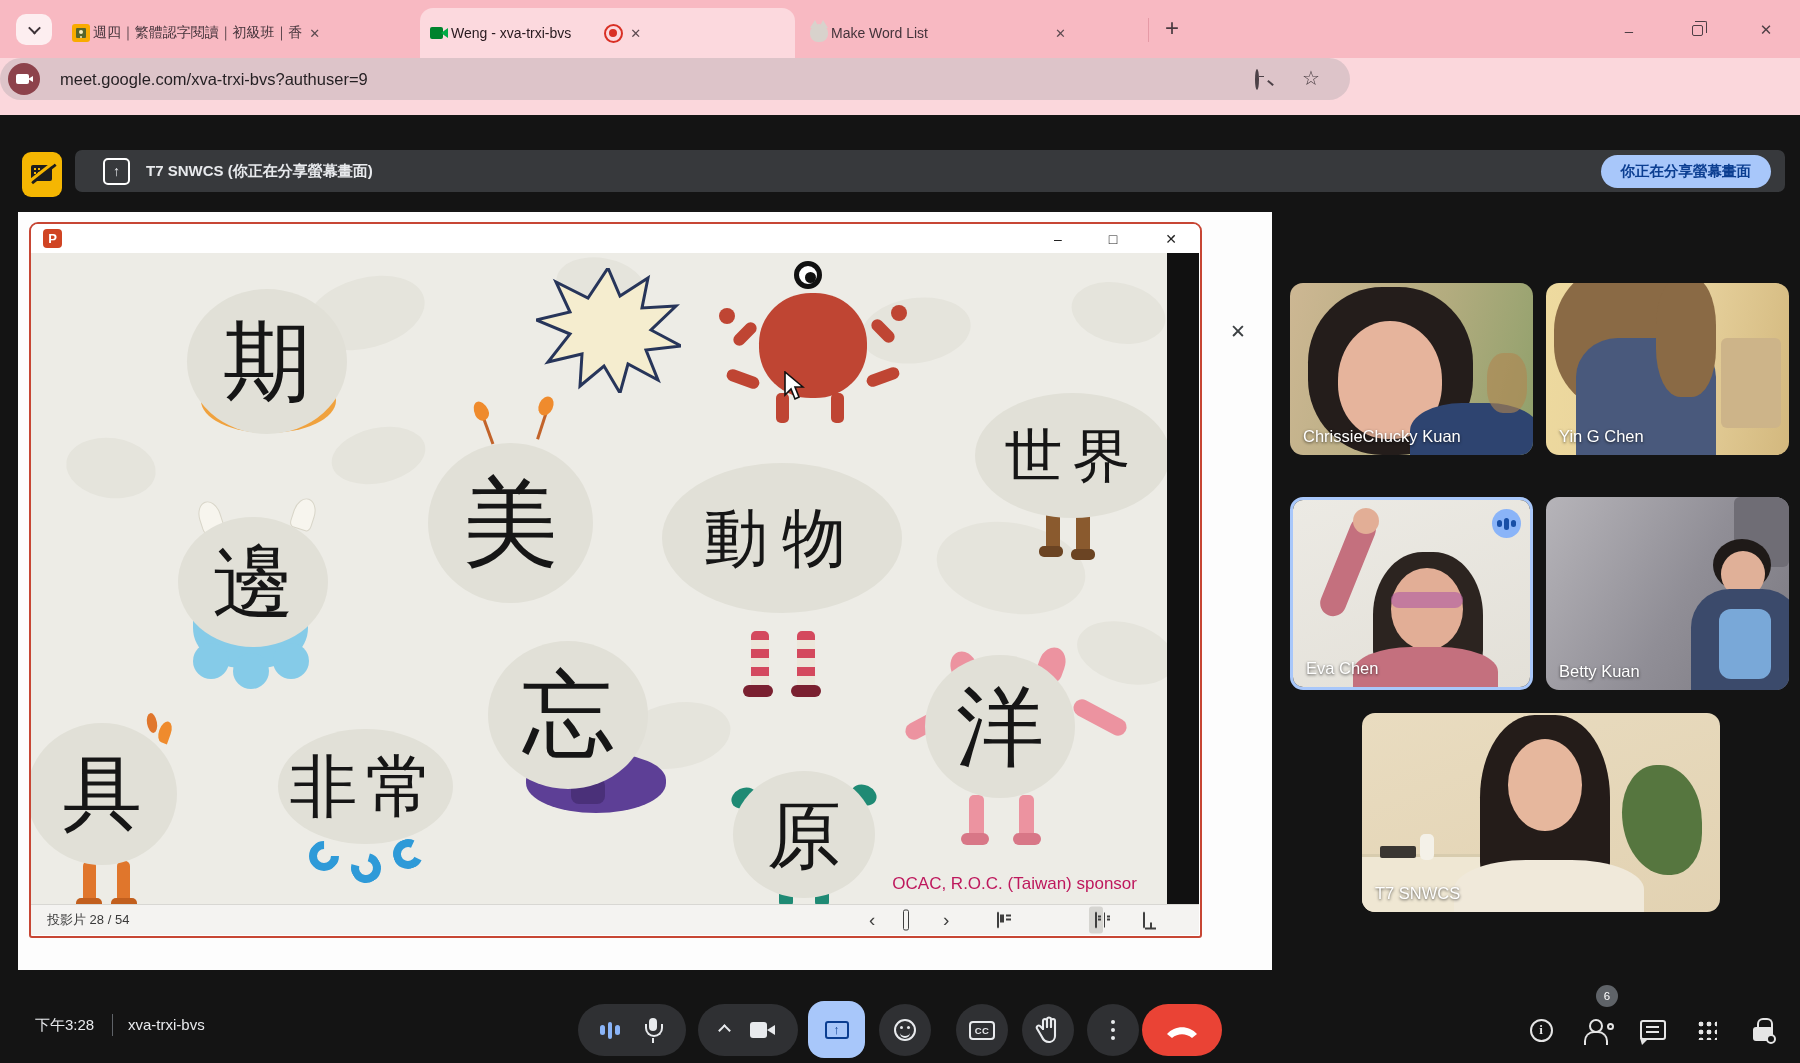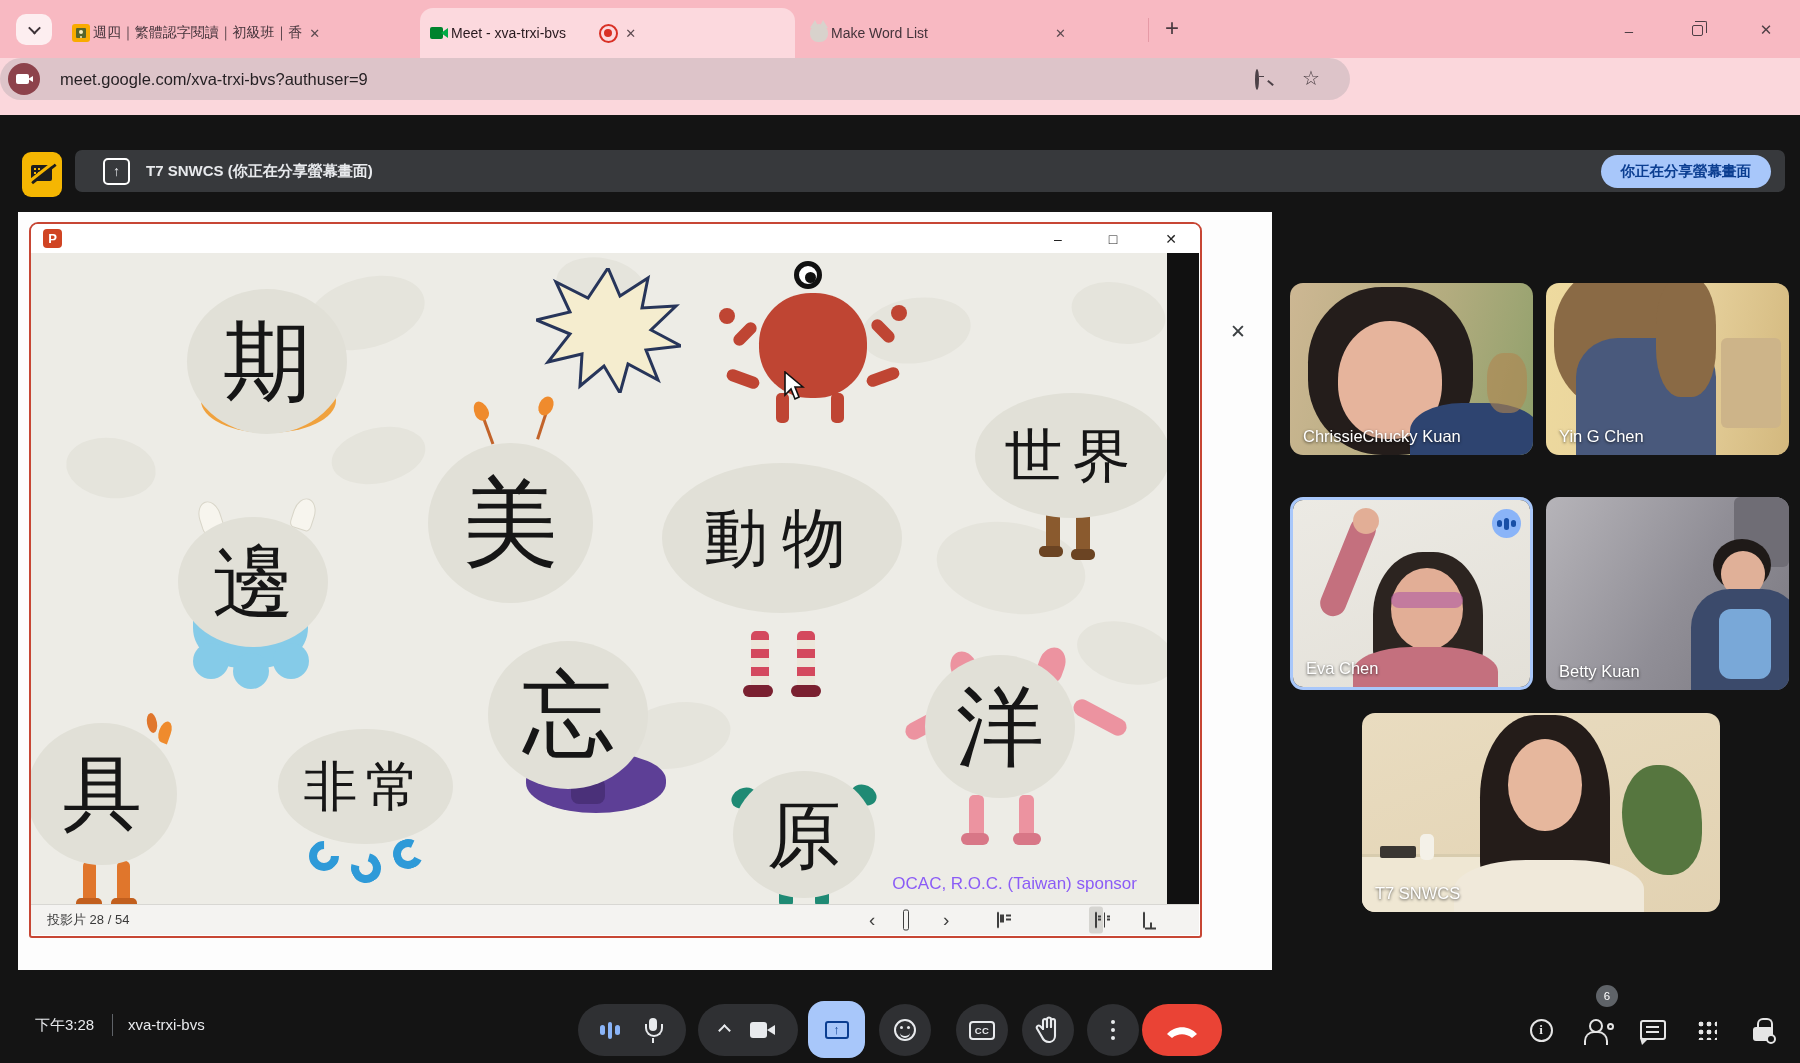--- a/index.html
+++ b/index.html
@@ -86,21 +86,21 @@
     color:#fff; font-size:13px; font-weight:bold; display:flex; align-items:center; justify-content:center; }
   .ppt-title { margin-left:10px; font-size:13.5px; color:#242424; }
   .ppt-ctl { position:absolute; top:0; width:44px; height:29px; display:flex; align-items:center; justify-content:center;
     color:#222; font-size:14px; }
 
   .slide { left:0px; top:29px; width:1136px; height:651px; background:#edece6; overflow:hidden; }
   .slide-dark-strip { left:1136px; top:29px; width:32px; height:651px; background:#111; }
   .blob { position:absolute; background:#e5e4dc; border-radius:50%; }
   .wblob { position:absolute; background:#e1e0d7; border-radius:50%; display:flex; align-items:center; justify-content:center; }
   .wchar { font-family:"DejaVu Serif", serif; color:#161616; line-height:1; text-align:center; white-space:nowrap; }
-  .sponsor { position:absolute; right:30px; bottom:10px; font-size:17px; color:#8b5cf6; }
+  .sponsor { position:absolute; right:30px; bottom:10px; font-size:17px; color:#be185d; }
 
   
   .mp { position:absolute; }
   .crescent { background:#f0a23e; border-radius:50%; }
   .leg { position:absolute; border-radius:5px; }
   .starburst-svg { position:absolute; }
   .eye { position:absolute; background:#fff; border:5px solid #111; border-radius:50%; }
   .pupil { position:absolute; background:#111; border-radius:50%; }
   .cursor-svg { position:absolute; }
 
@@ -206,21 +206,21 @@
     </div>
 
     <div class="abs tab" style="left:62px; width:345px;">
       <span class="favicon fav-classroom"></span>
       <span class="tab-title">週四｜繁體認字閱讀｜初級班｜香</span>
       <span class="tab-close">✕</span>
     </div>
 
     <div class="abs tab active" style="left:420px; width:375px;">
       <span class="favicon fav-meet"></span>
-      <span class="tab-title" style="max-width:215px;">Meet - xva-trxi-bvs</span>
+      <span class="tab-title" style="max-width:215px;">Weng - xva-trxi-bvs</span>
       <span class="rec-dot" style="margin-left:30px;"></span>
       <span class="tab-close">✕</span>
     </div>
 
     <div class="abs tab" style="left:800px; width:340px;">
       <span class="favicon fav-cat"></span>
       <span class="tab-title">Make Word List</span>
       <span class="tab-close" style="margin-left:120px;">✕</span>
     </div>
 
@@ -366,21 +366,21 @@
           <div class="wblob" style="left:457px; top:388px; width:160px; height:148px;">
             <span class="wchar" style="font-size:92px;">忘</span>
           </div>
 
           <div>
             <div class="mp" style="left:278px; top:588px; width:30px; height:30px; border:8px solid #2e9ad8; border-radius:50%; border-top-color:transparent; transform:rotate(45deg);"></div>
             <div class="mp" style="left:320px; top:600px; width:30px; height:30px; border:8px solid #2e9ad8; border-radius:50%; border-top-color:transparent; transform:rotate(-30deg);"></div>
             <div class="mp" style="left:362px; top:586px; width:30px; height:30px; border:8px solid #2e9ad8; border-radius:50%; border-top-color:transparent; transform:rotate(70deg);"></div>
           </div>
           <div class="wblob" style="left:247px; top:476px; width:175px; height:115px;">
-            <span class="wchar" style="font-size:54px; letter-spacing:8px;text-align:right;">非常</span>
+            <span class="wchar" style="font-size:68px; letter-spacing:8px;text-align:right;">非常</span>
           </div>
 
           <div>
             <div class="mp" style="left:128px; top:468px; width:12px; height:22px; background:#ef8b2d; border-radius:50% 50% 0 50%; transform:rotate(20deg);"></div>
             <div class="mp" style="left:116px; top:460px; width:10px; height:20px; background:#e0762c; border-radius:50%; transform:rotate(-10deg);"></div>
             <div class="mp leg" style="left:52px; top:608px; width:13px; height:46px; background:#e0762c;"></div>
             <div class="mp leg" style="left:86px; top:608px; width:13px; height:46px; background:#e0762c;"></div>
             <div class="mp" style="left:45px; top:645px; width:26px; height:11px; background:#c25f1e; border-radius:5px;"></div>
             <div class="mp" style="left:80px; top:645px; width:26px; height:11px; background:#c25f1e; border-radius:5px;"></div>
           </div>

